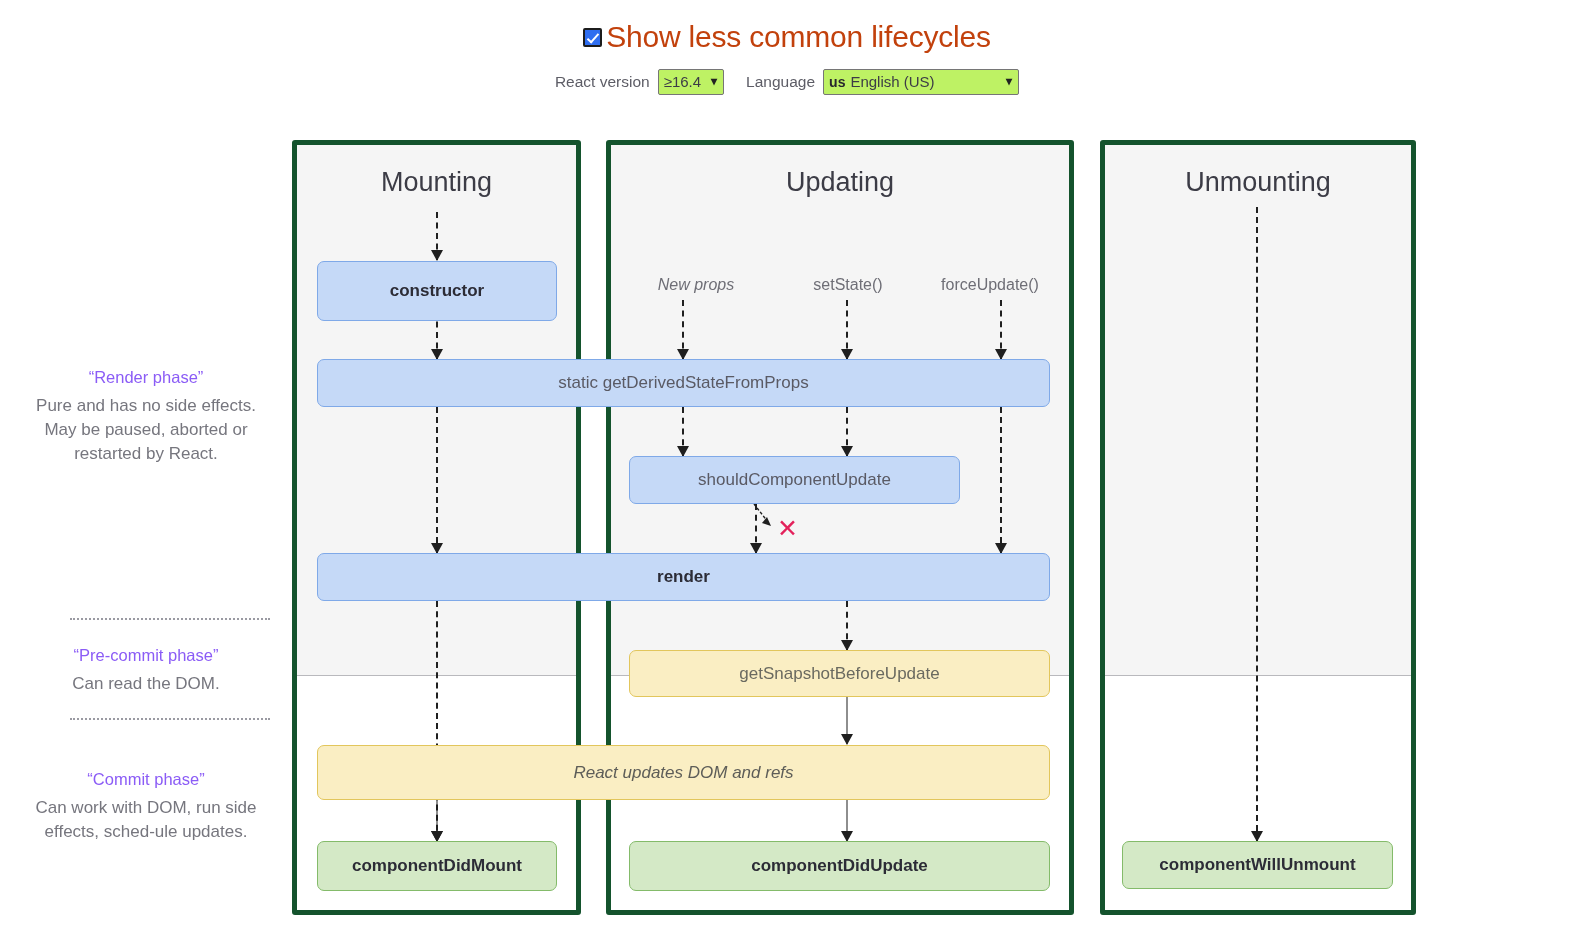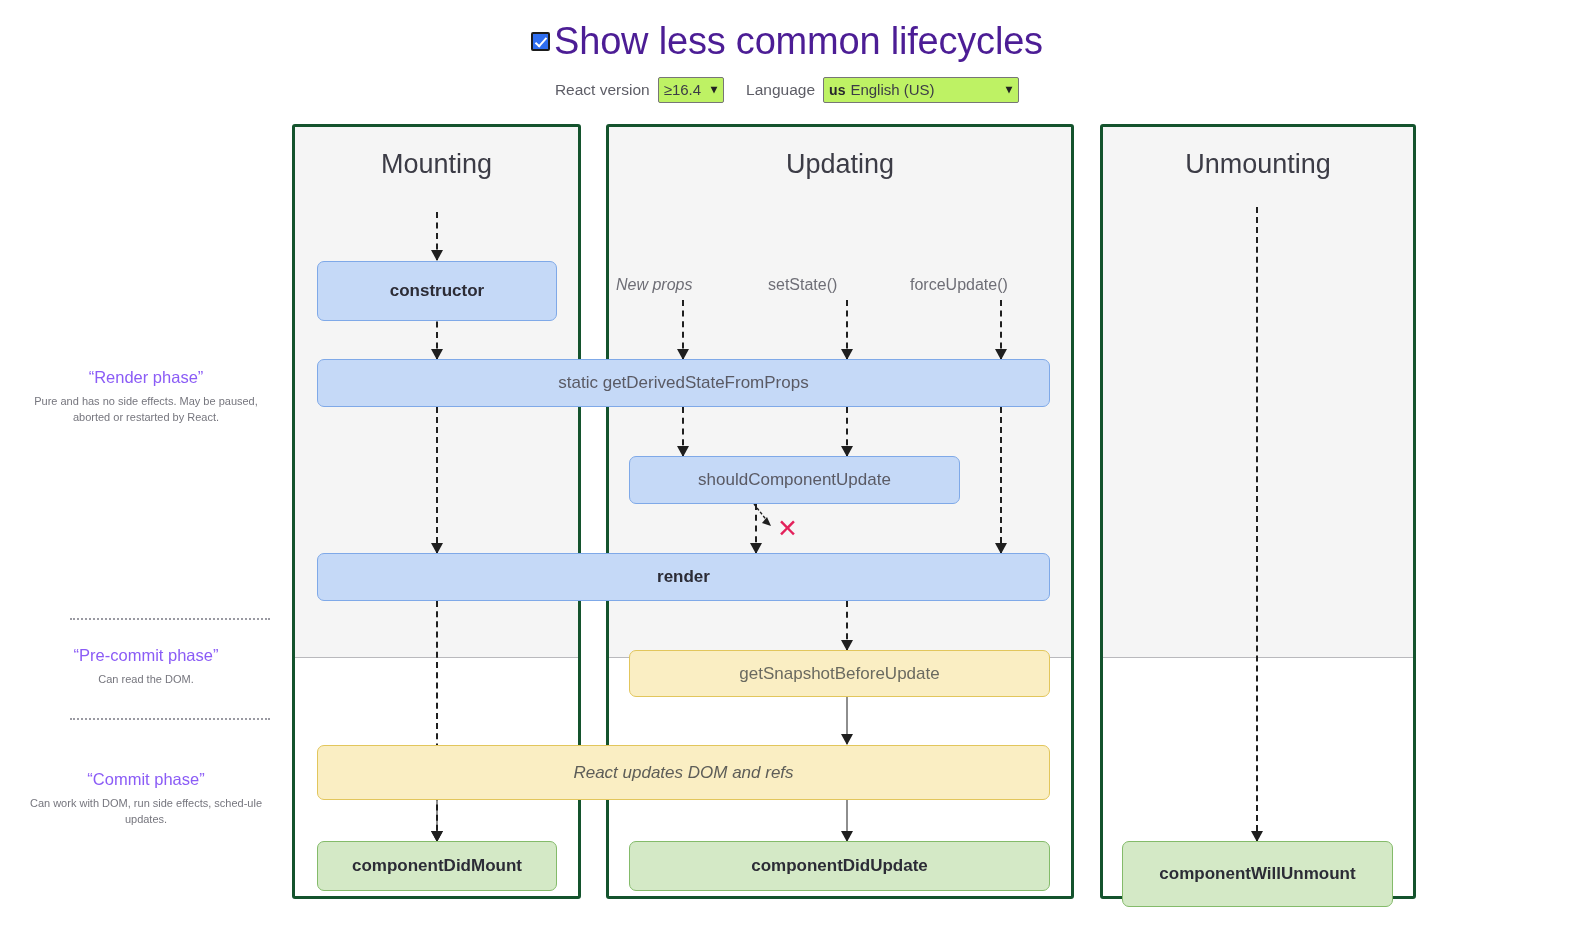--- a/index.html
+++ b/index.html
@@ -25,21 +25,21 @@
     width: 19px; height: 19px; margin: 0 2px 0 0;
     border: 2px solid #1c1c1c; border-radius: 2px;
     background: #2f6ef0; position: relative; cursor: pointer; flex: none;
   }
   .chk::after {
     content: ""; position: absolute; left: 5px; top: 1px;
     width: 4px; height: 10px; border: solid #ffffff;
     border-width: 0 2.4px 2.4px 0; transform: rotate(42deg);
   }
   .title-text {
-    font-size: 38px; font-weight: 400; color: #4c1d95;
+    font-size: 30px; font-weight: 400; color: #c2410c;
     letter-spacing: -0.2px; line-height: 1;
   }
   .controls {
     display: flex; align-items: center; justify-content: center;
     gap: 8px; margin-top: 17px; font-size: 15.5px; color: #5a5a62;
   }
   .ctrl-label { color: #5d5d66; }
   .sel {
     font-family: "Liberation Sans", sans-serif;
     font-size: 15px; color: #3c3c46;
@@ -53,30 +53,30 @@
     transform: translateY(-55%); font-size: 12px; color: #222; font-weight: 700;
   }
   .sel.wide { width: 196px; padding-right: 10px; }
   .sel .flag { font-weight: 700; color: #27272d; margin-right: 5px; font-size: 14px; }
   .ml { margin-left: 14px; }
 
   
   .sidebar { position: absolute; left: 0px; top: 0px; width: 292px; }
   .phase { position: absolute; width: 292px; text-align: center; padding: 0 28px; }
   .phase-title { font-size: 16.5px; color: #8b5cf6; margin-bottom: 7px; }
-  .phase-desc { font-size: 11px; color: #76767e; line-height: 1.42; }
+  .phase-desc { font-size: 17px; color: #76767e; line-height: 1.42; }
   .dotline {
     position: absolute; left: 70px; width: 200px; height: 0;
     border-top: 2px dotted #9a9aa2;
   }
 
   
   .panel {
-    position: absolute; top: 124px; height: 775px;
-    border: 3px solid #14532d; border-radius: 3px;
+    position: absolute; top: 140px; height: 775px;
+    border: 5px solid #14532d; border-radius: 3px;
     background: #ffffff; overflow: hidden;
   }
   .panel .shade {
     position: absolute; left: 0; top: 0; width: 100%; height: 531px;
     background: #f5f5f5; border-bottom: 1px solid #b9b9bd;
   }
   .panel-title {
     position: absolute; left: 0; top: 22px; width: 100%;
     text-align: center; font-size: 27px; color: #3c3c46; font-weight: 400;
   }
@@ -92,21 +92,21 @@
   }
   .box.blue  { background: #c5d9f7; border: 1px solid #7fa9e8; color: #5a5a64; }
   .box.blue.strong { color: #2c2c36; font-weight: 700; }
   .box.yellow{ background: #faeec3; border: 1px solid #e2c65c; color: #6a6a60; }
   .box.yellow.italic { font-style: italic; color: #5d5d58; }
   .box.green { background: #d4e9c6; border: 1px solid #84bb6a; color: #2c2c36; font-weight: 700; }
 
   
   .trigger {
     position: absolute; font-size: 16px; color: #6e6e76;
-    text-align: left; white-space: nowrap;
+    text-align: center; white-space: nowrap;
   }
   .trigger.italic { font-style: italic; }
 
   
   .arrow { position: absolute; width: 0; }
   .arrow .shaft {
     position: absolute; left: 50%; top: 0; width: 0; height: 100%;
     transform: translateX(-50%);
   }
   .arrow.dashed .shaft { border-left: 2px dashed #1f1f1f; }
@@ -283,15 +283,15 @@
   <div class="box yellow" style="left:629px; top:650px; width:421px; height:47px;">getSnapshotBeforeUpdate</div>
 
   <div class="box blue strong" style="left:317px; top:553px; width:733px; height:48px;">render</div>
 
   <div class="box yellow italic" style="left:317px; top:745px; width:733px; height:55px;">React updates DOM and refs</div>
 
   <div class="box green" style="left:317px; top:841px; width:240px; height:50px;">componentDidMount</div>
 
   <div class="box green" style="left:629px; top:841px; width:421px; height:50px;">componentDidUpdate</div>
 
-  <div class="box green" style="left:1122px; top:841px; width:271px; height:66px;">componentWillUnmount</div>
+  <div class="box green" style="left:1122px; top:841px; width:271px; height:48px;">componentWillUnmount</div>
 
 </div>
 
 </body></html>

